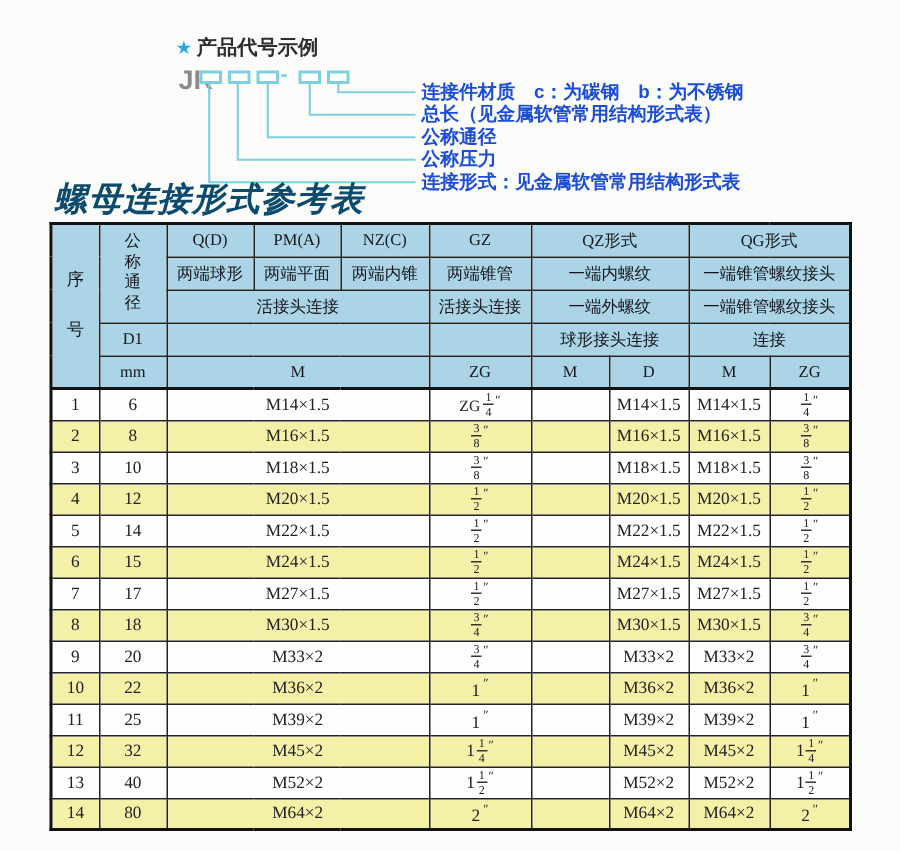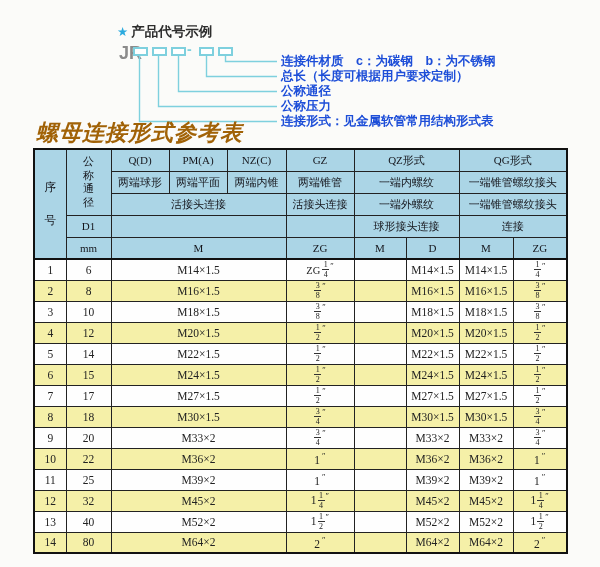--- a/index.html
+++ b/index.html
@@ -32,21 +32,21 @@
   .callout-lines{position:absolute;left:0;top:0;}
   .callout{
     position:absolute;left:281px;height:15px;line-height:15px;white-space:nowrap;
     font-family:"Liberation Sans","DejaVu Sans",sans-serif;
     font-weight:bold;font-size:12.5px;color:#1d4ed8;
   }
   
   .section-title{
     position:absolute;left:36px;top:118px;
     font-family:"Liberation Serif","DejaVu Serif",serif;
-    font-style:italic;font-weight:bold;font-size:22px;color:#a16207;
+    font-style:italic;font-weight:bold;font-size:22px;color:#0c4a6e;
     letter-spacing:1px;white-space:nowrap;
   }
   
   table.ref{
     position:absolute;left:33px;top:148px;
     border-collapse:collapse;table-layout:fixed;
     border:2px solid #111;
   }
   table.ref th,table.ref td{
     border:1px solid #222;text-align:center;vertical-align:middle;
@@ -91,21 +91,21 @@
   <g fill="none" stroke="#7ed0de" stroke-width="1.4">
     <polyline points="225.5,54 225.5,61.5 277,61.5"></polyline>
     <polyline points="206.5,54 206.5,76.5 277,76.5"></polyline>
     <polyline points="178.5,54 178.5,91.5 277,91.5"></polyline>
     <polyline points="158.5,54 158.5,106.5 277,106.5"></polyline>
     <polyline points="139.5,54 139.5,121.5 277,121.5"></polyline>
   </g>
 </svg>
 
 <div class="callout" style="top:54px">连接件材质　c：为碳钢　b：为不锈钢</div>
-<div class="callout" style="top:69px">总长（长度可根据用户要求定制）</div>
+<div class="callout" style="top:69px">总长（见金属软管常用结构形式表）</div>
 <div class="callout" style="top:84px">公称通径</div>
 <div class="callout" style="top:99px">公称压力</div>
 <div class="callout" style="top:114px">连接形式：见金属软管常用结构形式表</div>
 
 <div class="section-title">螺母连接形式参考表</div>
 
 <table class="ref">
   <colgroup>
     <col style="width:32px">
       <col style="width:45px">

